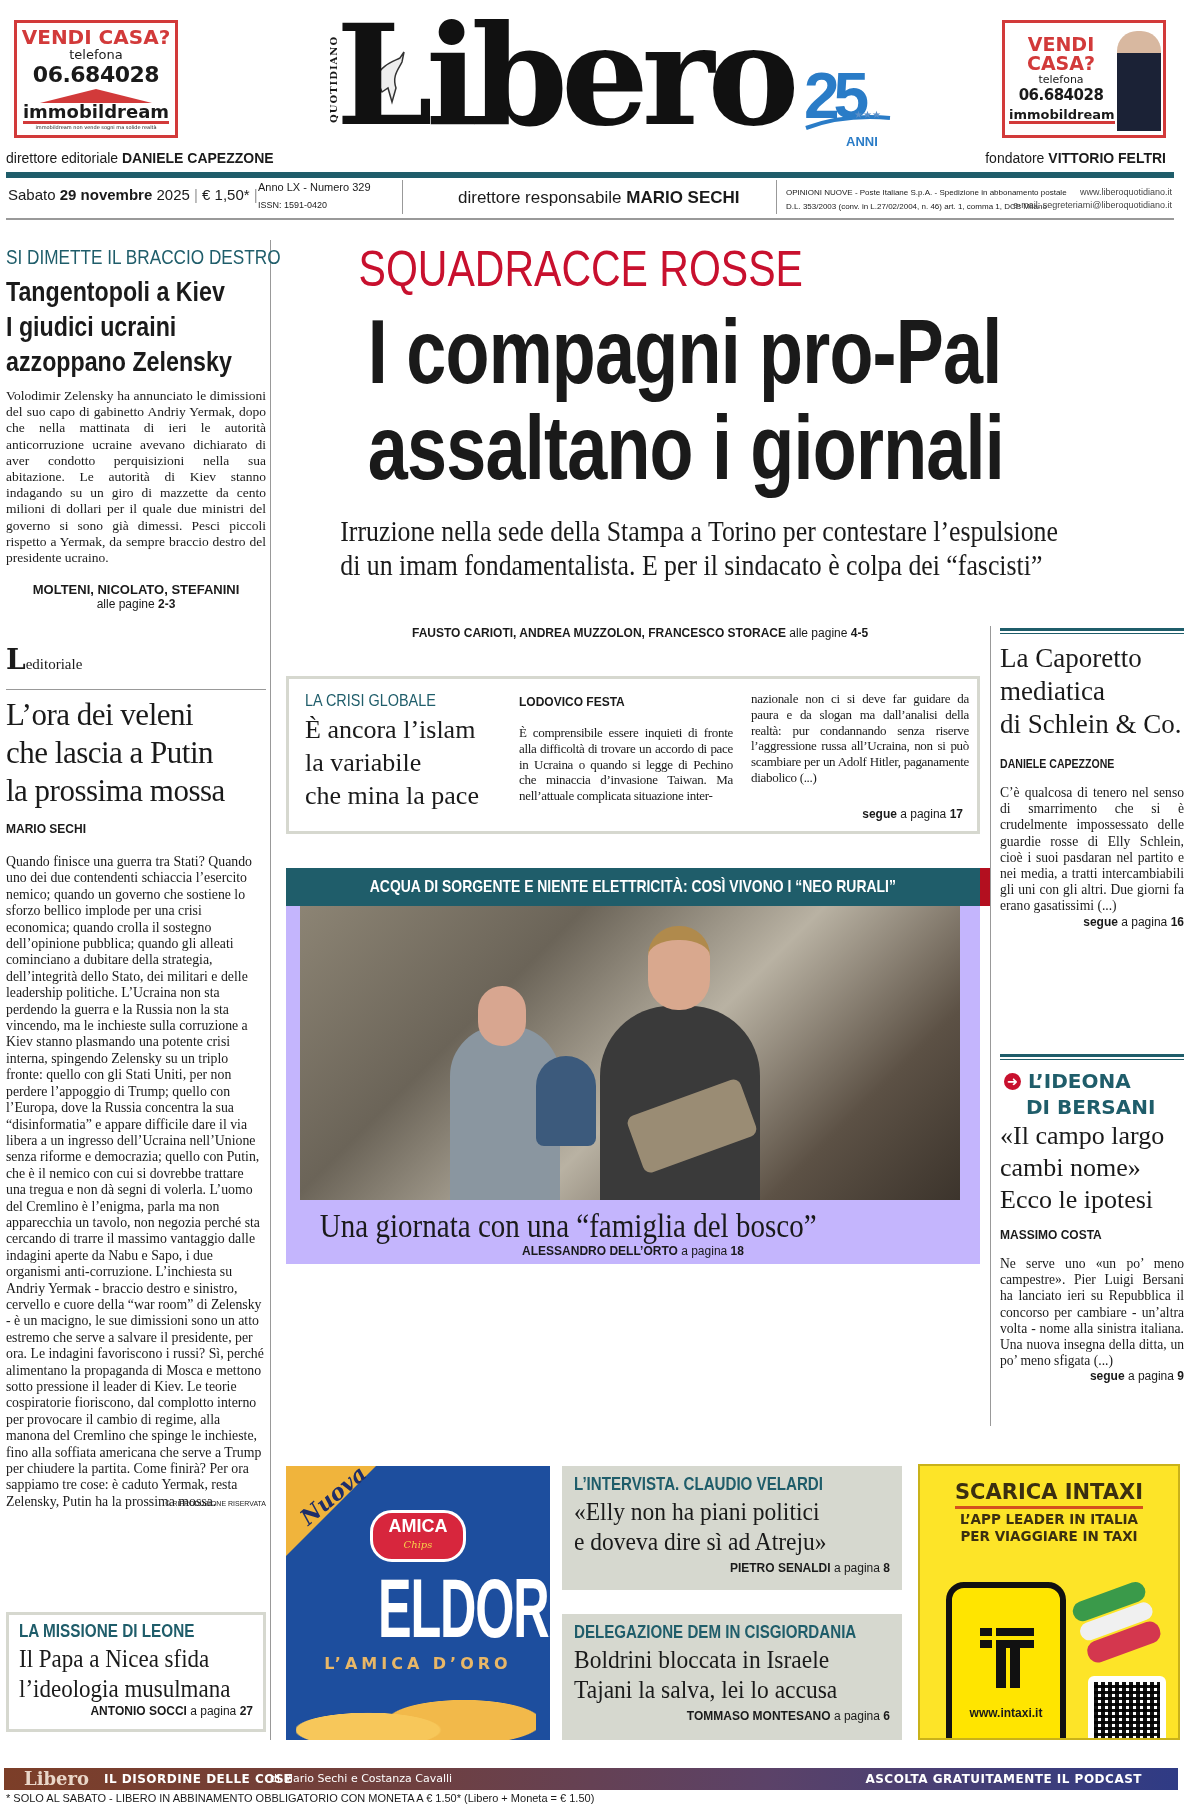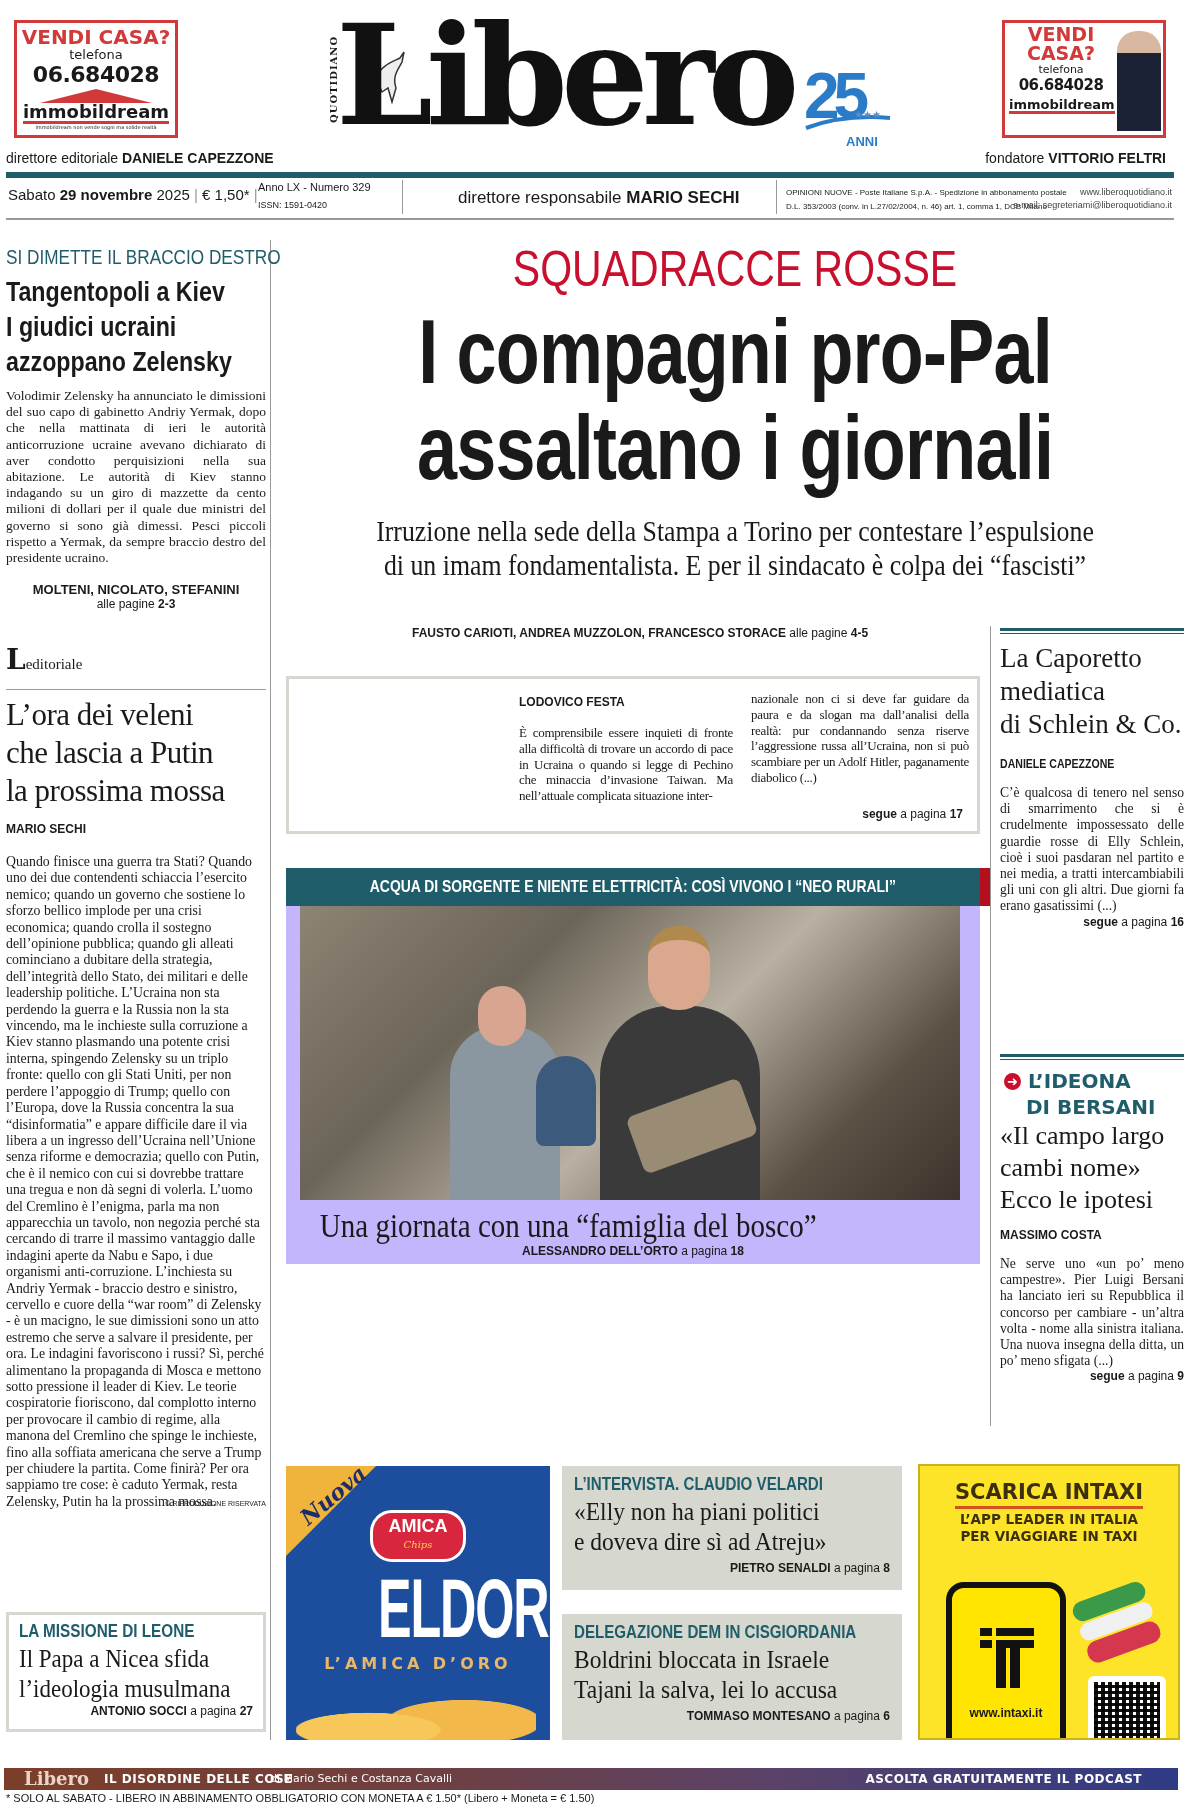--- a/index.html
+++ b/index.html
@@ -48,21 +48,21 @@
   <div class="abs" style="left:472px;top:36px;width:90px;height:90px">
     <div style="font-family:'Liberation Sans',sans-serif;font-weight:bold;font-size:64px;color:#2a7cc7;line-height:1;letter-spacing:-6px">25</div>
     <svg class="abs" style="left:0;top:44px" width="90" height="24" viewBox="0 0 90 24">
         <path d="M2 20 Q40 6 86 10" stroke="#2a7cc7" stroke-width="4" fill="none"></path>
         <text x="50" y="10" font-size="10" fill="#5a8fc8">★★★</text>
       </svg>
     <div class="abs" style="left:42px;top:70px;font-family:'Liberation Sans',sans-serif;font-weight:bold;font-size:13px;color:#2a7cc7">ANNI</div>
   </div>
 </div>
 
-<div class="abs ad" style="left:1002px;top:20px;width:164px;height:118px;padding:2px 0 0 4px;text-align:left">
+<div class="abs ad" style="left:1002px;top:20px;width:164px;height:118px;padding:12px 0 0 4px;text-align:left">
   <div style="width:104px;text-align:center">
     <div class="v" style="font-size:19px">VENDI</div>
     <div class="v" style="font-size:19px">CASA?</div>
     <div class="t" style="font-size:11px">telefona</div>
     <div class="n" style="font-size:15px">06.684028</div>
     <div class="brand" style="font-size:13px">immobildream</div>
   </div>
   <div class="abs" style="left:112px;top:8px;width:44px;height:100px;background:linear-gradient(#d8b8a0 0 22%,#1b2236 22% 100%);border-radius:20px 20px 0 0"></div>
 </div>
 
@@ -135,36 +135,44 @@
 
 <div class="abs" style="left:6px;top:1612px;width:260px;height:120px;border:3px solid #d6d8cf;padding:6px 10px">
   <div class="teal" style="font-family:'Liberation Sans',sans-serif;font-weight:bold;font-size:18px;transform:scaleX(.85);transform-origin:left;white-space:nowrap">LA MISSIONE DI LEONE</div>
   <div style="font-size:25px;line-height:30px;margin-top:2px;transform:scaleX(.92);transform-origin:left;white-space:nowrap">
     <div>Il Papa a Nicea sfida</div>
     <div>l’ideologia musulmana</div>
   </div>
   <div class="seg"><b>ANTONIO SOCCI</b> <span>a pagina</span> <b>27</b></div>
 </div>
 
-<div class="abs" style="left:276px;top:240px;width:918px;text-align:center">
+<div class="abs" style="left:276px;top:240px;width:918px;">
   <div class="red" style="font-family:'Liberation Sans',sans-serif;font-size:50px;line-height:58px;transform:scaleX(.82);white-space:nowrap">SQUADRACCE ROSSE</div>
   <div style="font-family:'Liberation Sans',sans-serif;font-weight:bold;font-size:90px;line-height:96px;letter-spacing:-1px;transform:scaleX(.8);white-space:nowrap;margin-top:6px">
     <div>I compagni pro-Pal</div>
     <div>assaltano i giornali</div>
   </div>
   <div style="font-size:30px;line-height:34px;transform:scaleX(.86);white-space:nowrap;margin-top:18px">
     <div>Irruzione nella sede della Stampa a Torino per contestare l’espulsione</div>
     <div>di un imam fondamentalista. E per il sindacato è colpa dei “fascisti”</div>
   </div>
 </div>
 <div class="abs" style="left:412px;top:626px;font-family:'Liberation Sans',sans-serif;font-size:12px">
   <b>FAUSTO CARIOTI, ANDREA MUZZOLON, FRANCESCO STORACE</b> <span>alle pagine</span> <b>4-5</b>
 </div>
 
 <div class="abs" style="left:286px;top:676px;width:694px;height:158px;border:3px solid #d6d8cf">
+  <div class="abs" style="left:16px;top:12px;width:200px">
+    <div class="teal" style="font-family:'Liberation Sans',sans-serif;font-size:17px;transform:scaleX(.85);transform-origin:left;white-space:nowrap">LA CRISI GLOBALE</div>
+    <div style="font-size:26px;line-height:33px;margin-top:2px;white-space:nowrap">
+      <div>È ancora l’islam</div>
+      <div>la variabile</div>
+      <div>che mina la pace</div>
+    </div>
+  </div>
   <div class="abs byline" style="left:230px;top:16px">LODOVICO FESTA</div>
   <div class="abs body-txt" style="left:230px;top:46px;width:214px;font-size:13px;line-height:15.8px;letter-spacing:-.3px">È comprensibile essere inquieti di fronte alla difficoltà di trovare un accordo di pace in Ucraina o quando si legge di Pechino che minaccia d’invasione Taiwan. Ma nell’attuale complicata situazione inter-</div>
   <div class="abs body-txt" style="left:462px;top:12px;width:218px;font-size:13px;line-height:15.8px;letter-spacing:-.3px">nazionale non ci si deve far guidare da paura e da slogan ma dall’analisi della realtà: pur condannando senza riserve l’aggressione russa all’Ucraina, non si può scambiare per un Adolf Hitler, paganamente diabolico (...)</div>
   <div class="abs seg" style="right:14px;top:128px"><b>segue</b> <span>a pagina</span> <b>17</b></div>
 </div>
 
 <div class="abs" style="left:286px;top:868px;width:694px;height:396px;background:#c4b5fd">
   <div style="background:#1f5d6a;color:#fff;text-align:center;height:38px;line-height:38px;font-family:'Liberation Sans',sans-serif;font-weight:bold;font-size:17px">
     <span style="display:inline-block;transform:scaleX(.82);white-space:nowrap">ACQUA DI SORGENTE E NIENTE ELETTRICITÀ: COSÌ VIVONO I “NEO RURALI”</span>
   </div>

